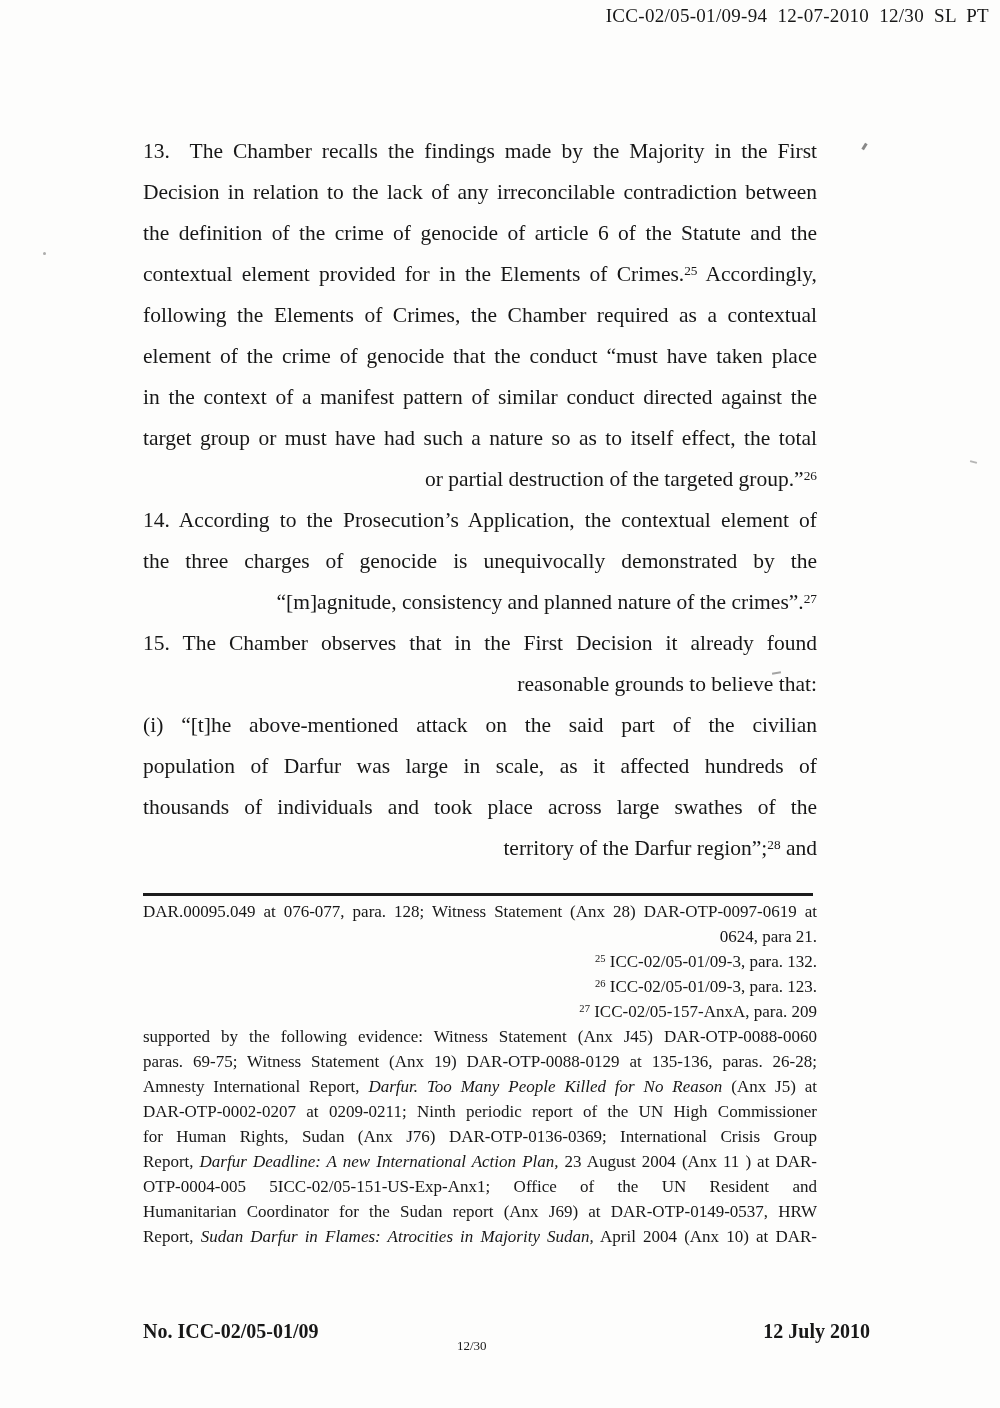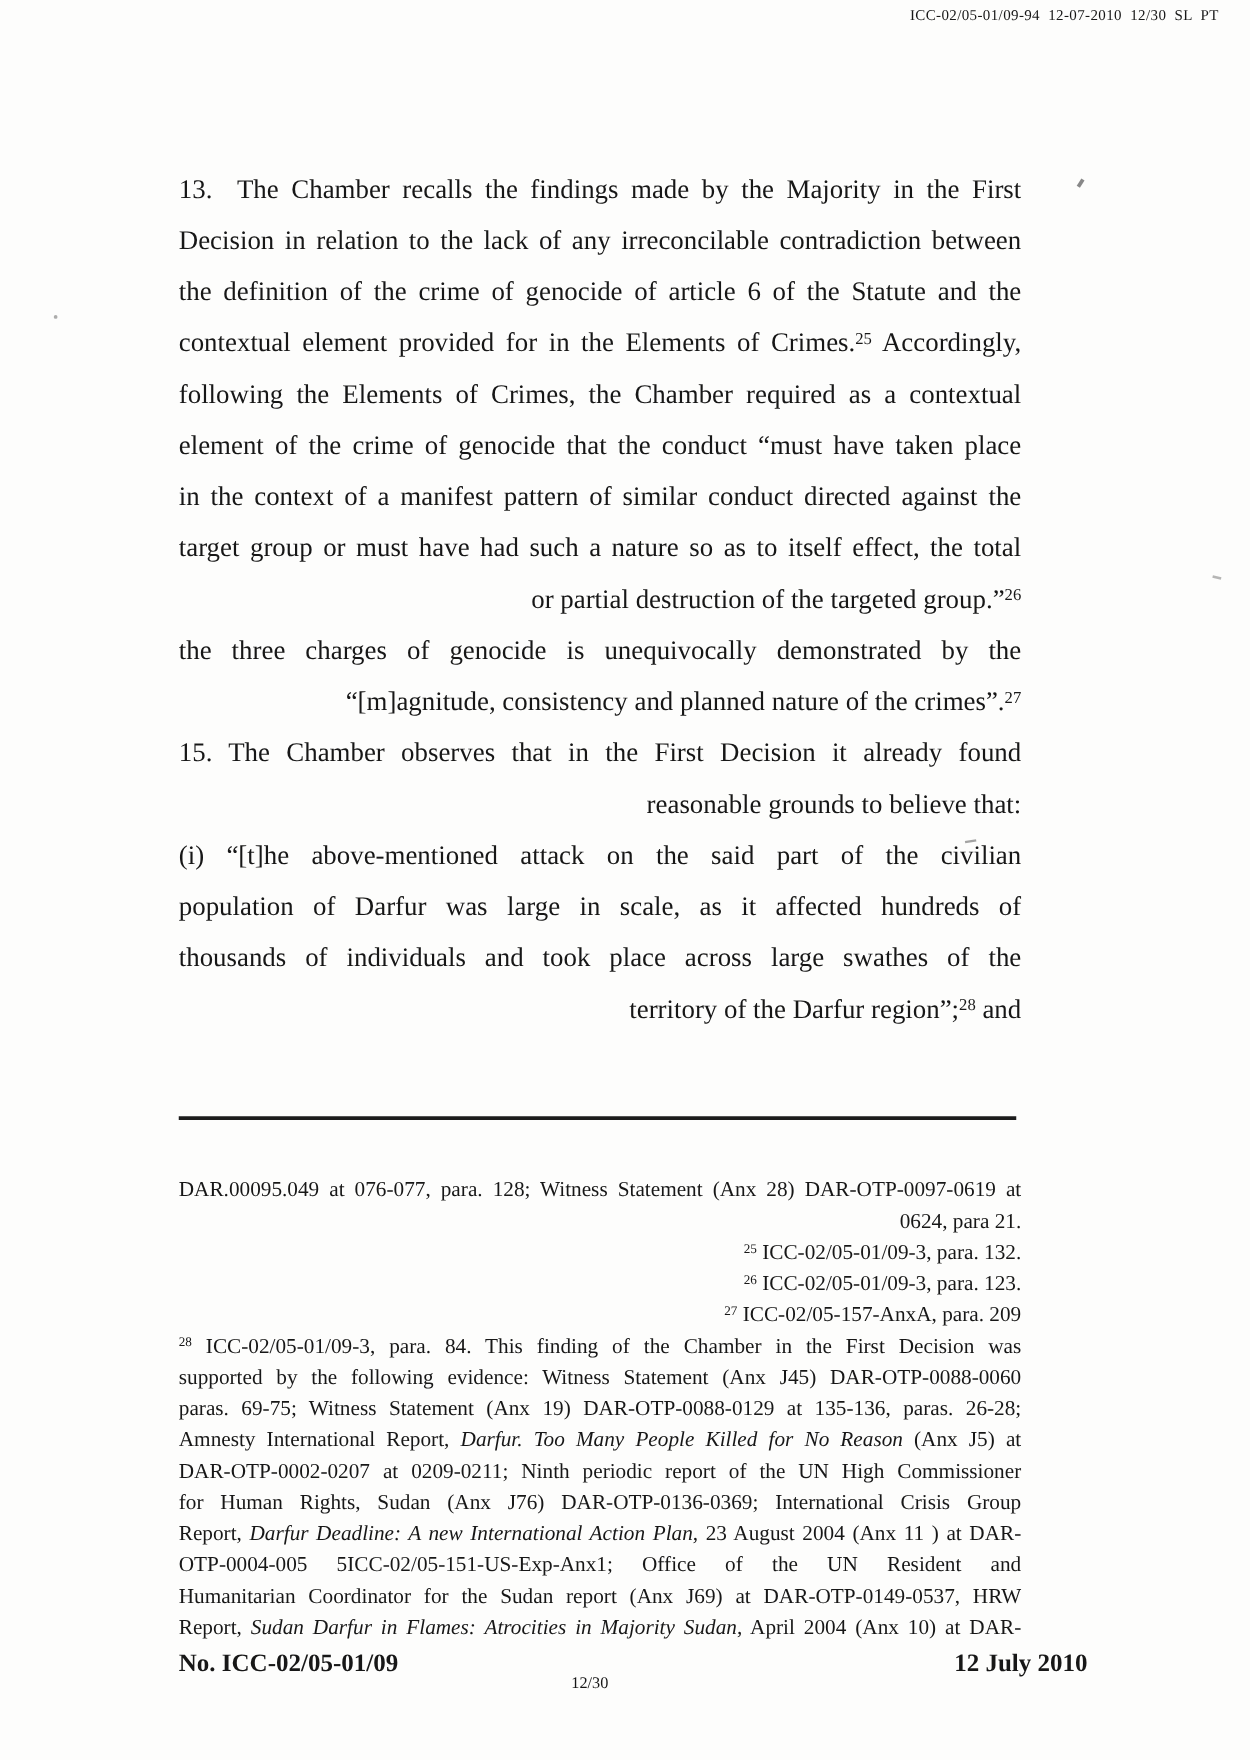--- a/index.html
+++ b/index.html
@@ -5,25 +5,25 @@
   html, body { margin:0; padding:0; background:#ffffff; }
   .page {
     position:relative;
     width:1000px; height:1408px;
     background:#fdfdfc;
     font-family:"Liberation Serif","DejaVu Serif",serif;
     color:#171717;
     overflow:hidden;
   }
   .header-stamp {
-    position:absolute; top:5px; right:25px;
-    font-size:12px; letter-spacing:.3px; white-space:pre;text-align:right;
+    position:absolute; top:5px; right:11px;
+    font-size:19px; letter-spacing:.3px; white-space:pre;text-align:right;
   }
   .body-text { position:absolute; left:143px; top:131px; width:674px; }
-  .footnotes { position:absolute; left:143px; top:899px; width:674px;margin-top:40px; }
+  .footnotes { position:absolute; left:143px; top:899px; width:674px; }
   .tblock { margin:0; }
   .bline { height:41px; line-height:41px; font-size:21.5px; white-space:pre-wrap; overflow:hidden; }
   .fline { height:25px; line-height:25px; font-size:17px; white-space:pre-wrap; overflow:hidden; }
   .j { text-align:justify; text-align-last:justify; }
   .j::after { content:""; display:inline-block; width:100%; }
   .l { text-align:right; }
   .sup { font-size:.62em; position:relative; top:-.45em; }
   .it { font-style:italic; }
   .fn-sep {
     position:absolute; left:143px; top:893px;
@@ -52,20 +52,21 @@
         <div class="bline j"><span>Decision in relation to the lack of any irreconcilable contradiction between</span></div>
         <div class="bline j"><span>the definition of the crime of genocide of article 6 of the Statute and the</span></div>
         <div class="bline j"><span>contextual element provided for in the Elements of Crimes.</span><span class="sup">25</span><span> Accordingly,</span></div>
         <div class="bline j"><span>following the Elements of Crimes, the Chamber required as a contextual</span></div>
         <div class="bline j"><span>element of the crime of genocide that the conduct “must have taken place</span></div>
         <div class="bline j"><span>in the context of a manifest pattern of similar conduct directed against the</span></div>
         <div class="bline j"><span>target group or must have had such a nature so as to itself effect, the total</span></div>
         <div class="bline l"><span>or partial destruction of the targeted group.”</span><span class="sup">26</span></div>
       </div>
       <div class="tblock">
+        <div class="bline j"><span>14. According to the Prosecution’s Application, the contextual element of</span></div>
         <div class="bline j"><span>the three charges of genocide is unequivocally demonstrated by the</span></div>
         <div class="bline l"><span>“[m]agnitude, consistency and planned nature of the crimes”.</span><span class="sup">27</span></div>
       </div>
       <div class="tblock">
         <div class="bline j"><span>15. The Chamber observes that in the First Decision it already found</span></div>
         <div class="bline l"><span>reasonable grounds to believe that:</span></div>
       </div>
       <div class="tblock">
         <div class="bline j"><span>(i) “[t]he above-mentioned attack on the said part of the civilian</span></div>
         <div class="bline j"><span>population of Darfur was large in scale, as it affected hundreds of</span></div>
@@ -84,21 +85,20 @@
       <div class="tblock">
         <div class="fline l"><span class="sup">25</span><span> ICC-02/05-01/09-3, para. 132.</span></div>
       </div>
       <div class="tblock">
         <div class="fline l"><span class="sup">26</span><span> ICC-02/05-01/09-3, para. 123.</span></div>
       </div>
       <div class="tblock">
         <div class="fline l"><span class="sup">27</span><span> ICC-02/05-157-AnxA, para. 209</span></div>
       </div>
       <div class="tblock">
-        <div class="fline j"><span class="sup">28</span><span> ICC-02/05-01/09-3, para. 84. This finding of the Chamber in the First Decision was</span></div>
         <div class="fline j"><span>supported by the following evidence: Witness Statement (Anx J45) DAR-OTP-0088-0060</span></div>
         <div class="fline j"><span>paras. 69-75; Witness Statement (Anx 19) DAR-OTP-0088-0129 at 135-136, paras. 26-28;</span></div>
         <div class="fline j"><span>Amnesty International Report, </span><span class="it">Darfur. Too Many People Killed for No Reason</span><span> (Anx J5) at</span></div>
         <div class="fline j"><span>DAR-OTP-0002-0207 at 0209-0211; Ninth periodic report of the UN High Commissioner</span></div>
         <div class="fline j"><span>for Human Rights, Sudan (Anx J76) DAR-OTP-0136-0369; International Crisis Group</span></div>
         <div class="fline j"><span>Report, </span><span class="it">Darfur Deadline: A new International Action Plan,</span><span> 23 August 2004 (Anx 11 ) at DAR-</span></div>
         <div class="fline j"><span>OTP-0004-005 5ICC-02/05-151-US-Exp-Anx1; Office of the UN Resident and</span></div>
         <div class="fline j"><span>Humanitarian Coordinator for the Sudan report (Anx J69) at DAR-OTP-0149-0537, HRW</span></div>
         <div class="fline j"><span>Report, </span><span class="it">Sudan Darfur in Flames: Atrocities in Majority Sudan,</span><span> April 2004 (Anx 10) at DAR-</span></div>
       </div>

